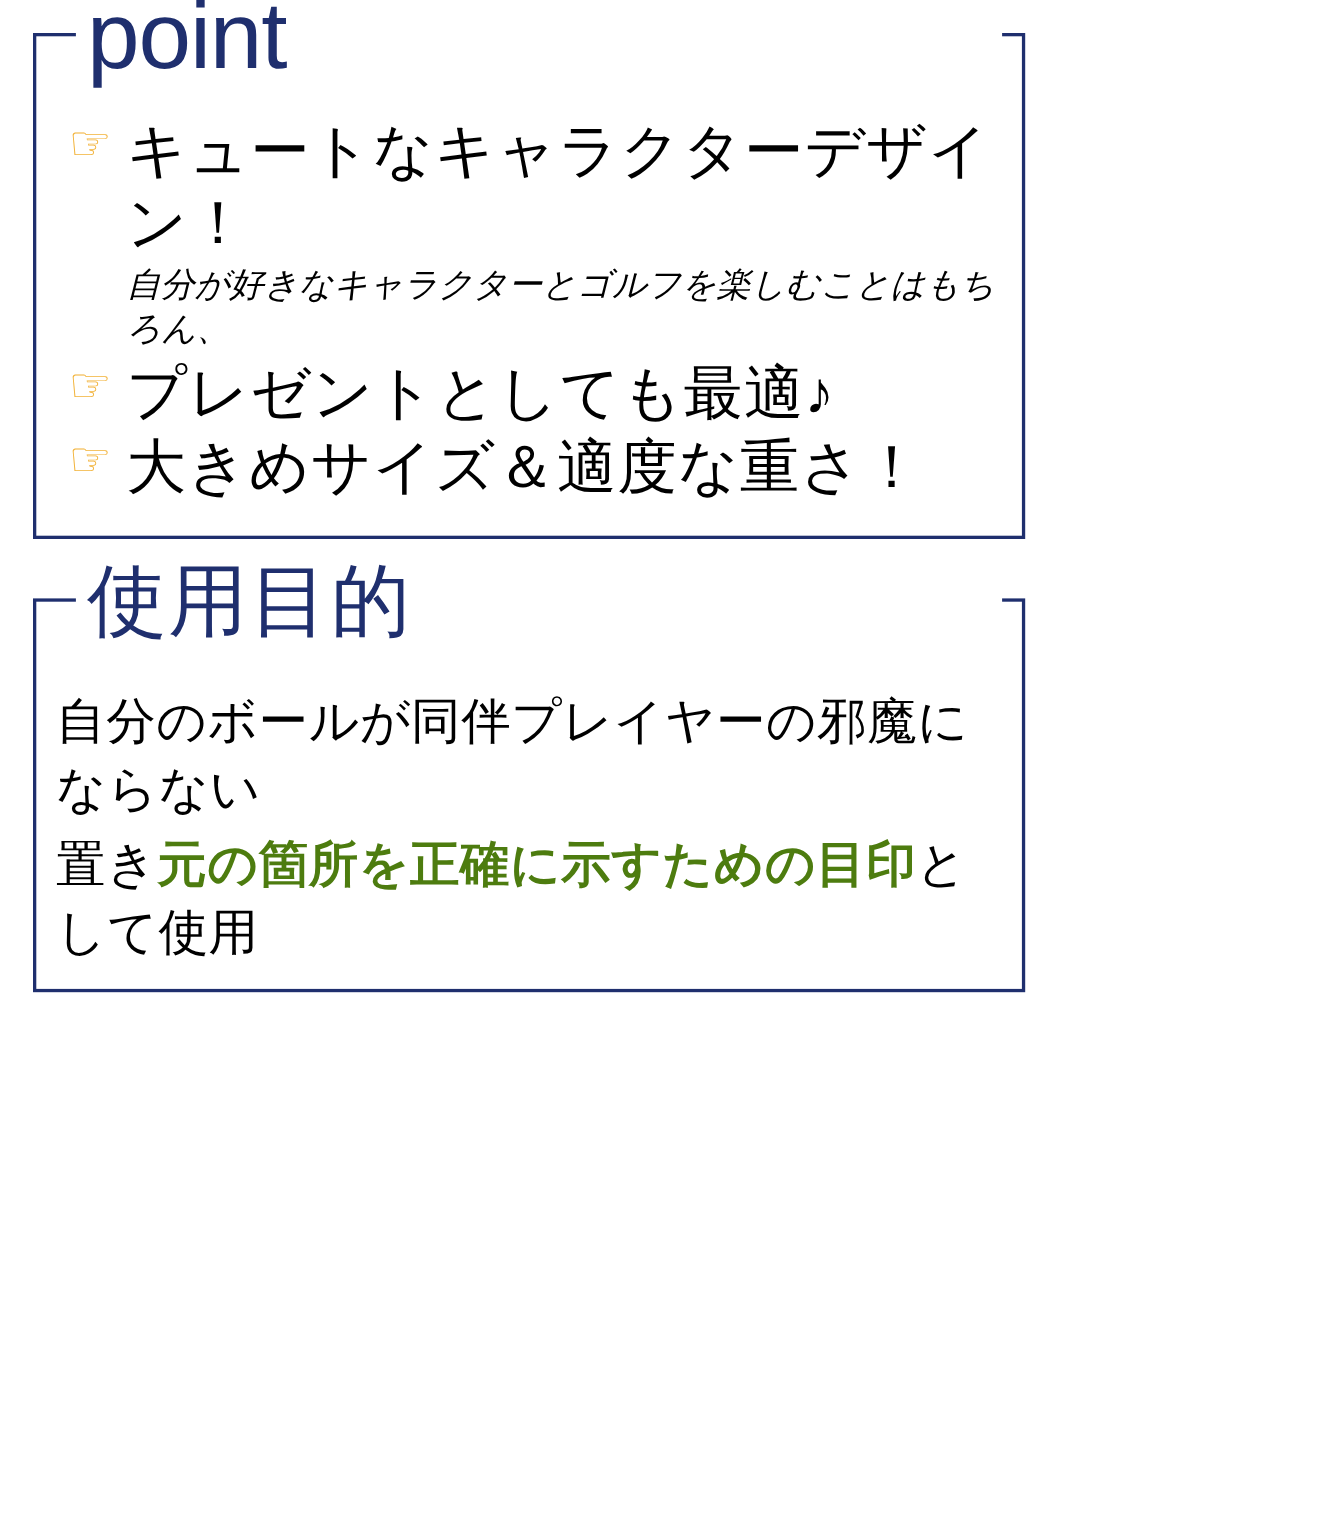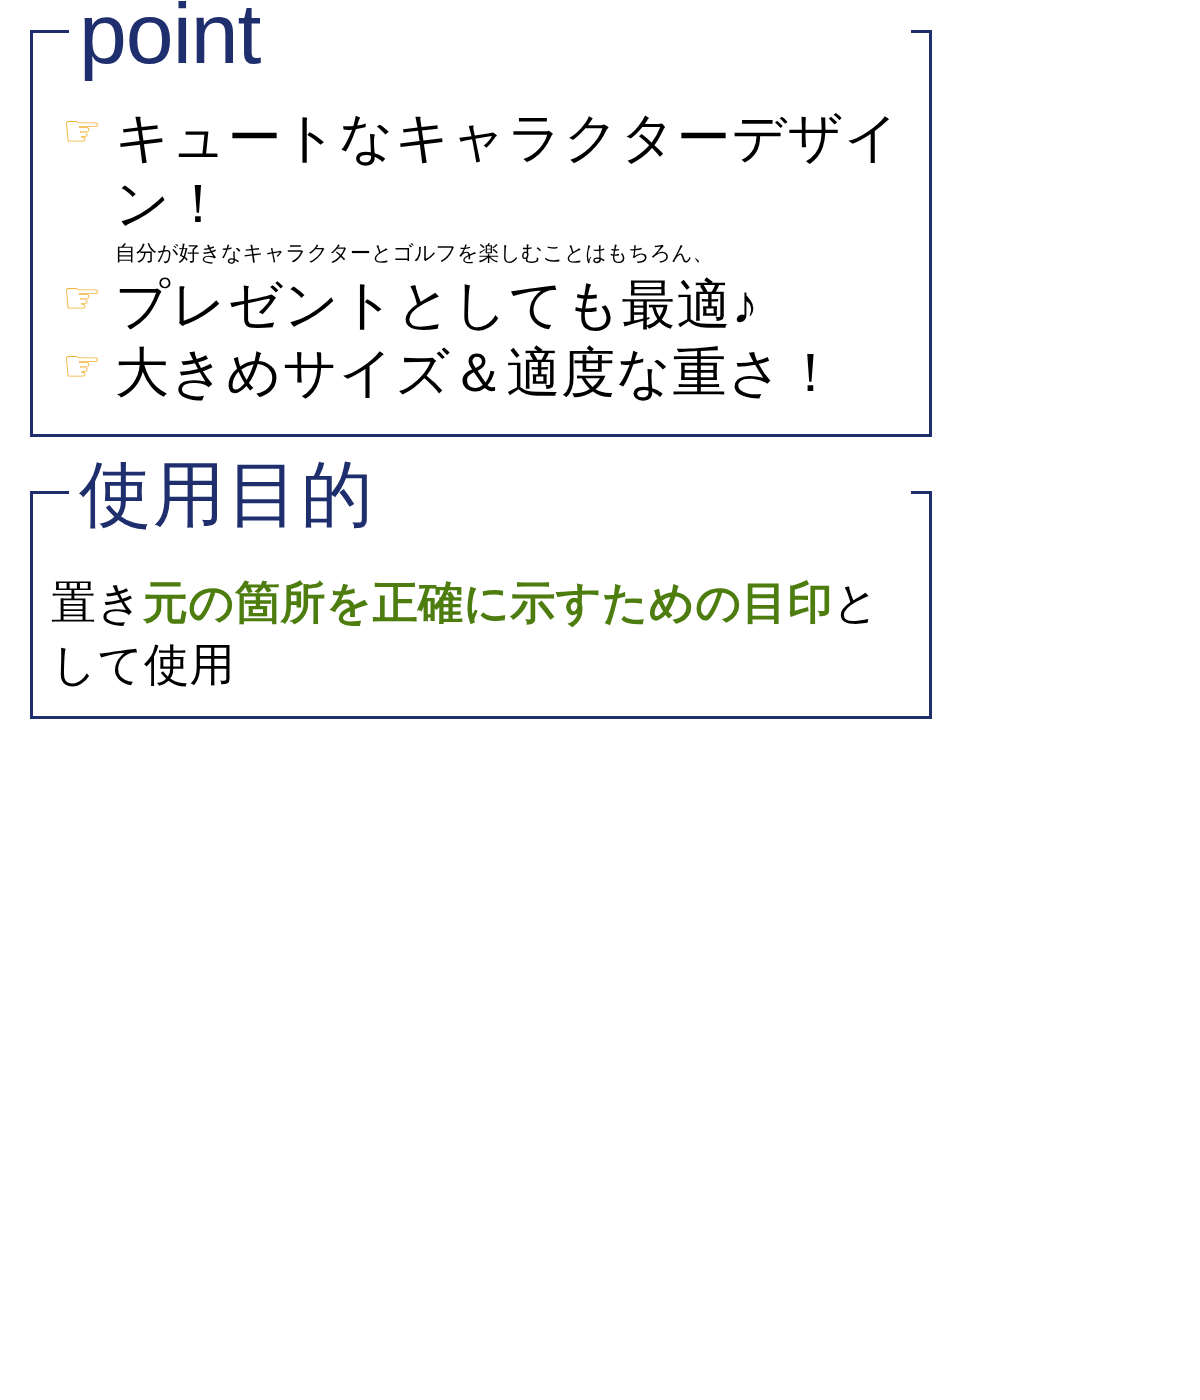--- a/index.html
+++ b/index.html
@@ -71,24 +71,25 @@
     margin-right: 2px;
     color: #f2b33a;
     text-align: center;
   }
   .point-main {
     font-size: 54px;
     line-height: 1.22;
     letter-spacing: 1px;
   }
   .point-sub {
-    font-size: 21px;
+    font-size: 31px;
     line-height: 1.3;
     margin: 2px 0 4px 0;
     letter-spacing: 0px;
+    font-style: italic;
   }
   .point-text-col { display: block; }
 
   
   .purpose-box { padding-bottom: 20px; }
   .body-text {
     font-size: 45px;
     line-height: 1.38;
     letter-spacing: 0.5px;
     margin: 6px 0 0 0;
@@ -140,19 +141,20 @@
           <span class="point-main">大きめサイズ＆適度な重さ！</span>
         </span>
       </li>
 
     </ul>
   </section>
 
   <section class="box purpose-box">
     <span class="legend legend-jp">使用目的</span>
 
+    <p class="body-text">自分のボールが同伴プレイヤーの邪魔にならない</p>
     <p class="body-text">
       <span>置き</span><span class="hl">元の箇所を正確に示すための目印</span><span>として使用</span>
     </p>
   </section>
 
 
 </div>
 
 </body></html>

